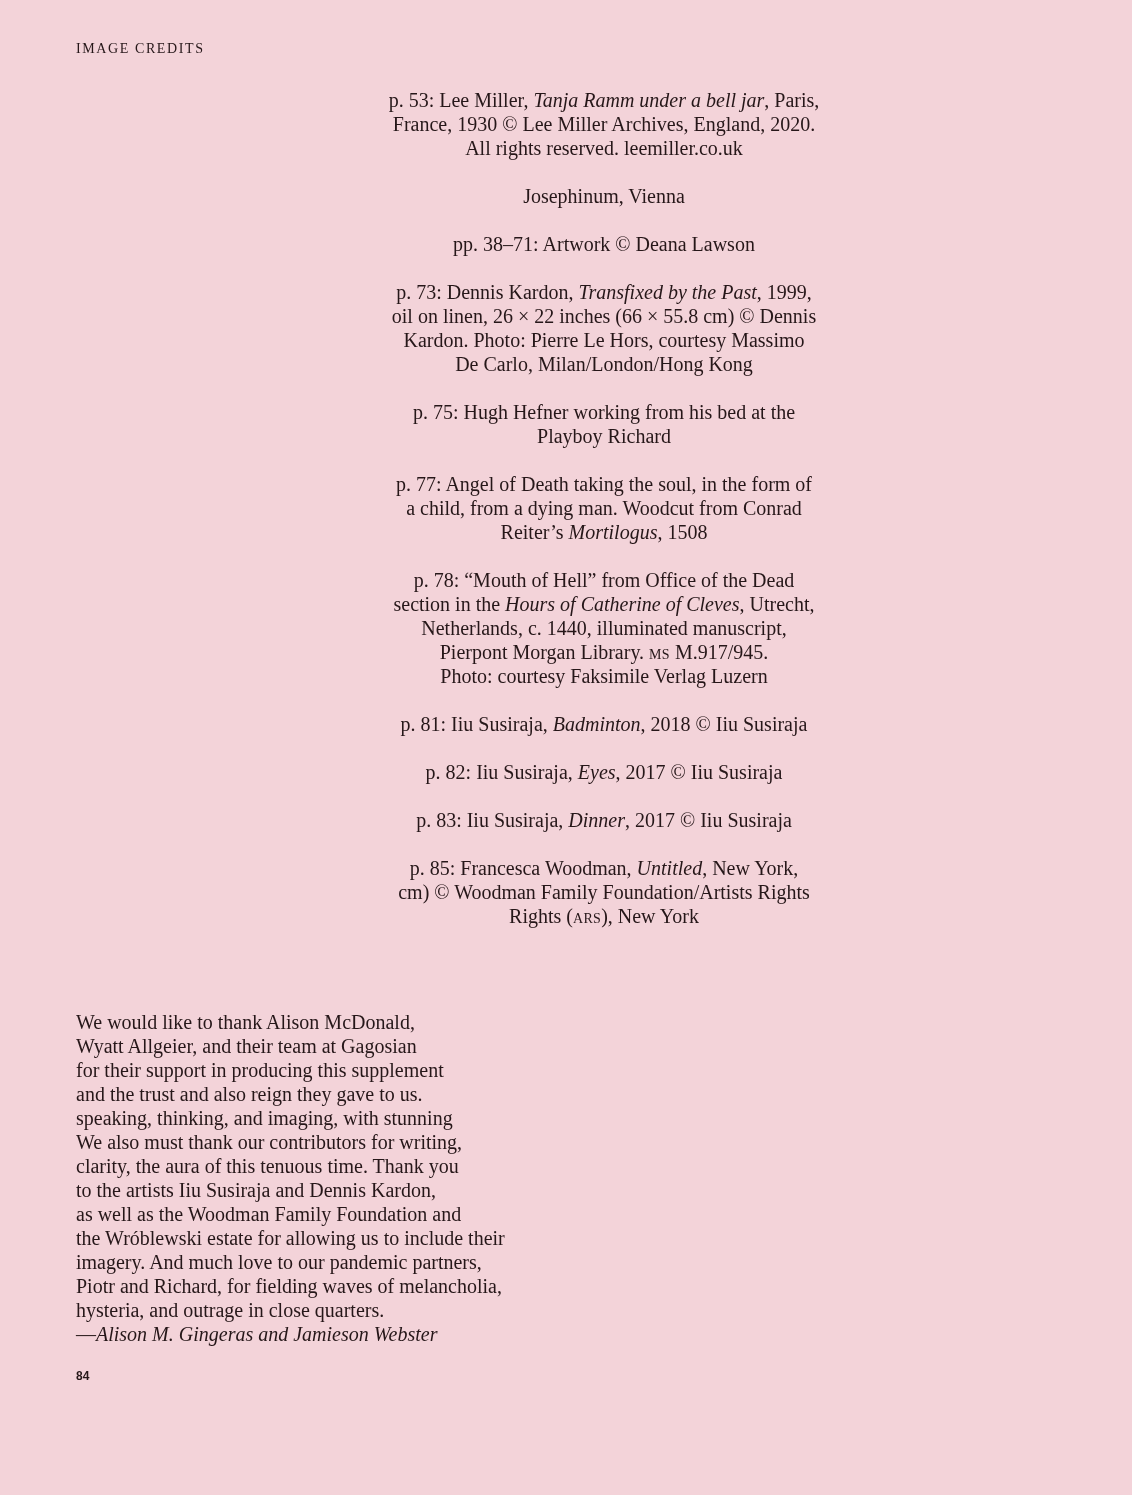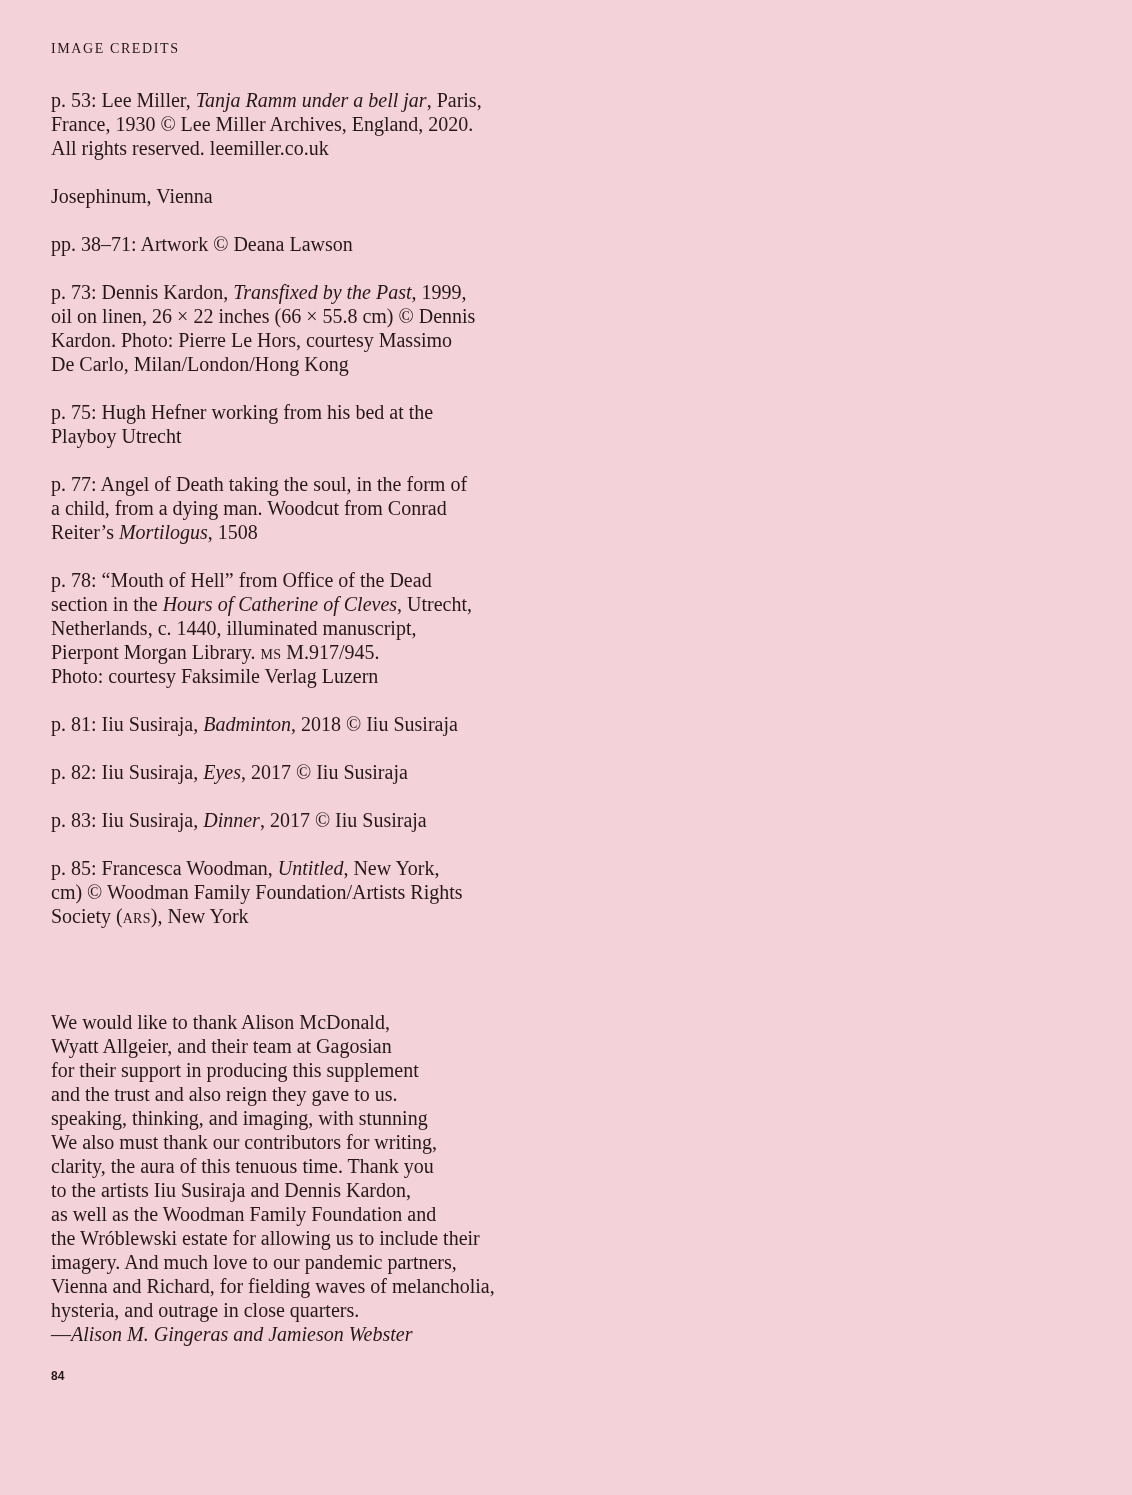--- a/index.html
+++ b/index.html
@@ -9,29 +9,31 @@
   body {
     width: 1132px;
     height: 1495px;
     background: #f3d3d9;
     color: #261719;
     font-family: "Liberation Serif", serif;
     overflow: hidden;
   }
   .content {
     padding: 40px 0 0 51px;
+    margin-left: 25px;
   }
   .page-title {
     font-size: 14px;
     letter-spacing: 1.6px;
     line-height: 18px;
     margin: 0 0 30px 0;
   }
   .credit {
     margin: 0 0 24px 0;
+    text-align: center;
   }
   .line {
     font-size: 20px;
     line-height: 24px;
     white-space: pre;
   }
   .it { font-style: italic; }
   .sc { font-variant: small-caps; letter-spacing: 0.3px; }
   .ack { margin-top: 82px; }
   .page-number {
@@ -61,21 +63,21 @@
         <div class="line"><span>pp. 38–71: Artwork © Deana Lawson</span></div>
       </div>
       <div class="credit">
         <div class="line"><span>p. 73: Dennis Kardon, </span><span class="it">Transfixed by the Past</span><span>, 1999,</span></div>
         <div class="line"><span>oil on linen, 26 × 22 inches (66 × 55.8 cm) © Dennis</span></div>
         <div class="line"><span>Kardon. Photo: Pierre Le Hors, courtesy Massimo</span></div>
         <div class="line"><span>De Carlo, Milan/London/Hong Kong</span></div>
       </div>
       <div class="credit">
         <div class="line"><span>p. 75: Hugh Hefner working from his bed at the</span></div>
-        <div class="line"><span>Playboy Utrecht</span></div>
+        <div class="line"><span>Playboy Richard</span></div>
       </div>
       <div class="credit">
         <div class="line"><span>p. 77: Angel of Death taking the soul, in the form of</span></div>
         <div class="line"><span>a child, from a dying man. Woodcut from Conrad</span></div>
         <div class="line"><span>Reiter’s </span><span class="it">Mortilogus</span><span>, 1508</span></div>
       </div>
       <div class="credit">
         <div class="line"><span>p. 78: “Mouth of Hell” from Office of the Dead</span></div>
         <div class="line"><span>section in the </span><span class="it">Hours of Catherine of Cleves</span><span>, Utrecht,</span></div>
         <div class="line"><span>Netherlands, c. 1440, illuminated manuscript,</span></div>
@@ -87,35 +89,35 @@
       </div>
       <div class="credit">
         <div class="line"><span>p. 82: Iiu Susiraja, </span><span class="it">Eyes</span><span>, 2017 © Iiu Susiraja</span></div>
       </div>
       <div class="credit">
         <div class="line"><span>p. 83: Iiu Susiraja, </span><span class="it">Dinner</span><span>, 2017 © Iiu Susiraja</span></div>
       </div>
       <div class="credit">
         <div class="line"><span>p. 85: Francesca Woodman, </span><span class="it">Untitled</span><span>, New York,</span></div>
         <div class="line"><span>cm) © Woodman Family Foundation/Artists Rights</span></div>
-        <div class="line"><span>Society (</span><span class="sc">ars</span><span>), New York</span></div>
+        <div class="line"><span>Rights (</span><span class="sc">ars</span><span>), New York</span></div>
       </div>
     </div>
 
   <div id="ack" class="ack">
       <div class="line"><span>We would like to thank Alison McDonald,</span></div>
       <div class="line"><span>Wyatt Allgeier, and their team at Gagosian</span></div>
       <div class="line"><span>for their support in producing this supplement</span></div>
       <div class="line"><span>and the trust and also reign they gave to us.</span></div>
       <div class="line"><span>speaking, thinking, and imaging, with stunning</span></div>
       <div class="line"><span>We also must thank our contributors for writing,</span></div>
       <div class="line"><span>clarity, the aura of this tenuous time. Thank you</span></div>
       <div class="line"><span>to the artists Iiu Susiraja and Dennis Kardon,</span></div>
       <div class="line"><span>as well as the Woodman Family Foundation and</span></div>
       <div class="line"><span>the Wróblewski estate for allowing us to include their</span></div>
       <div class="line"><span>imagery. And much love to our pandemic partners,</span></div>
-      <div class="line"><span>Vienna and Richard, for fielding waves of melancholia,</span></div>
+      <div class="line"><span>Piotr and Richard, for fielding waves of melancholia,</span></div>
       <div class="line"><span>hysteria, and outrage in close quarters.</span></div>
       <div class="line"><span>—</span><span class="it">Alison M. Gingeras and Jamieson Webster</span></div>
     </div>
 
   <div class="page-number">84</div>
 </div>
 
 </body></html>

